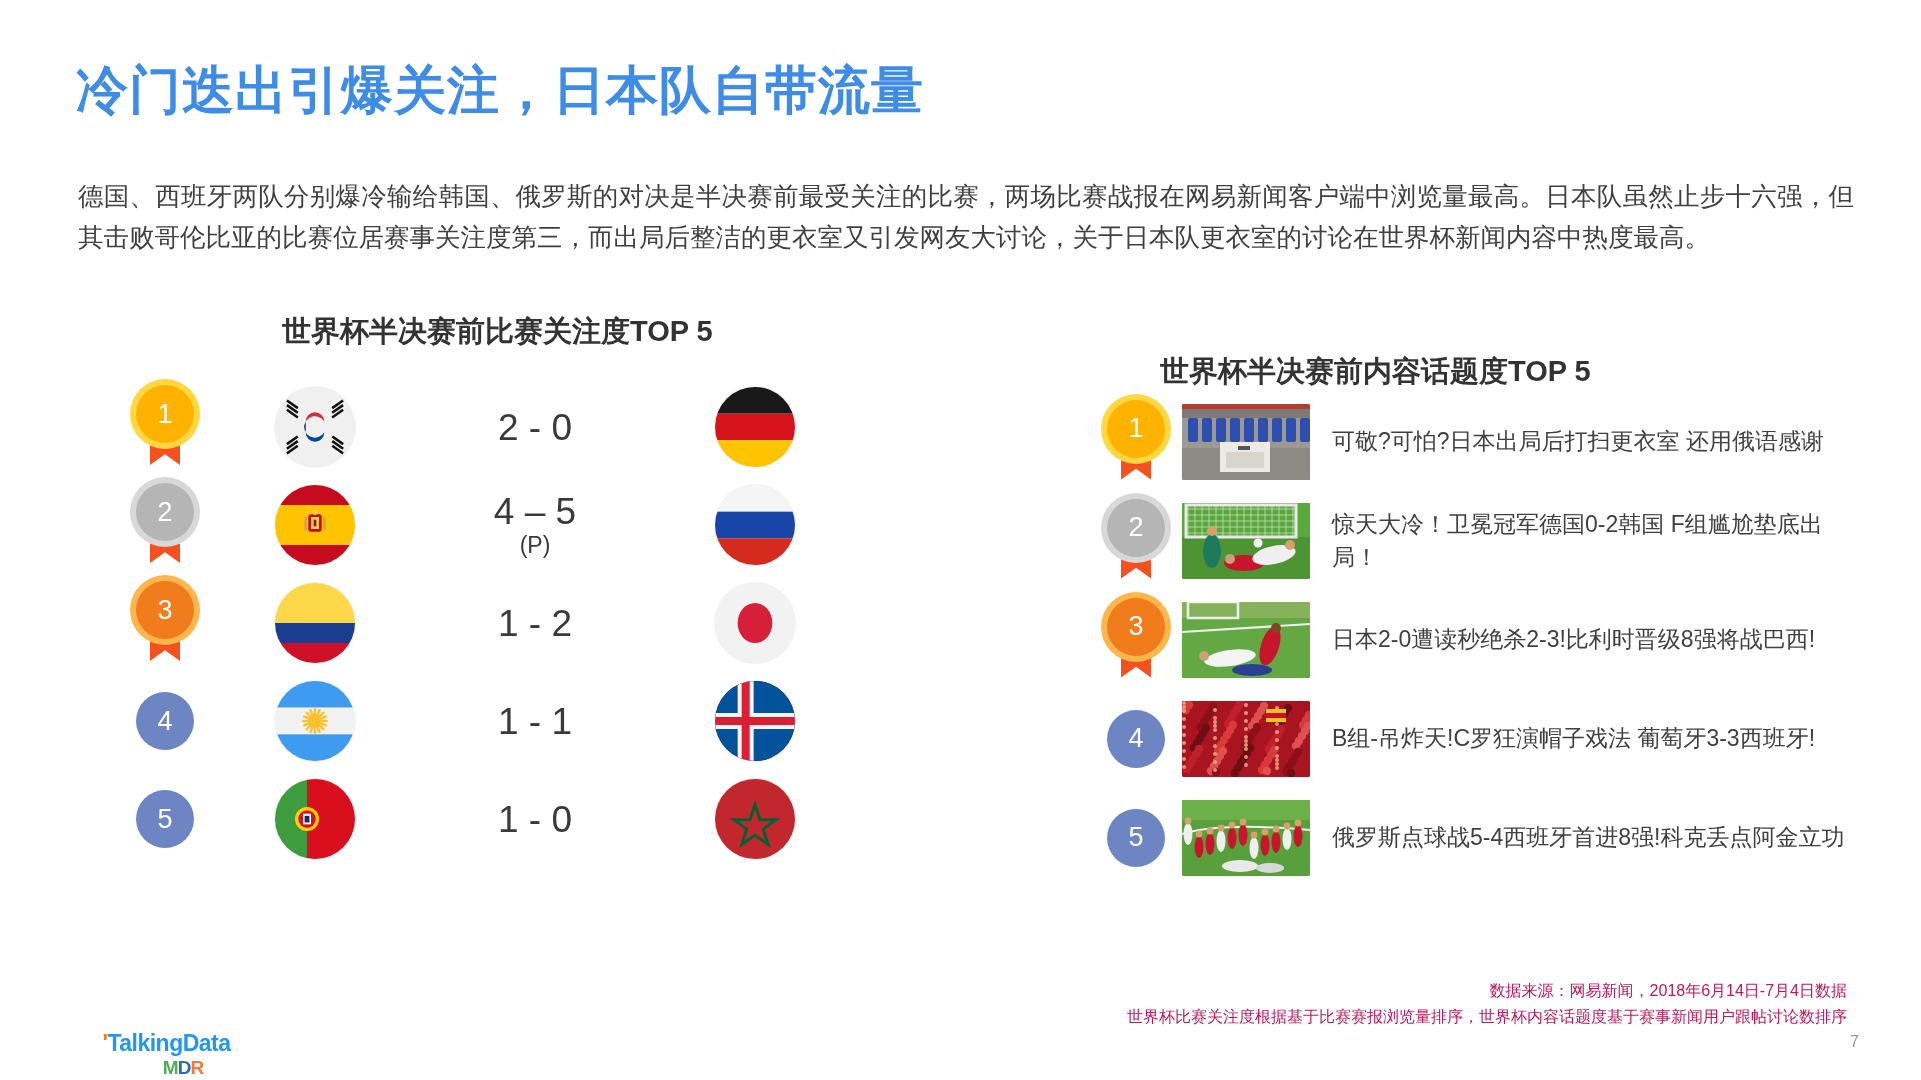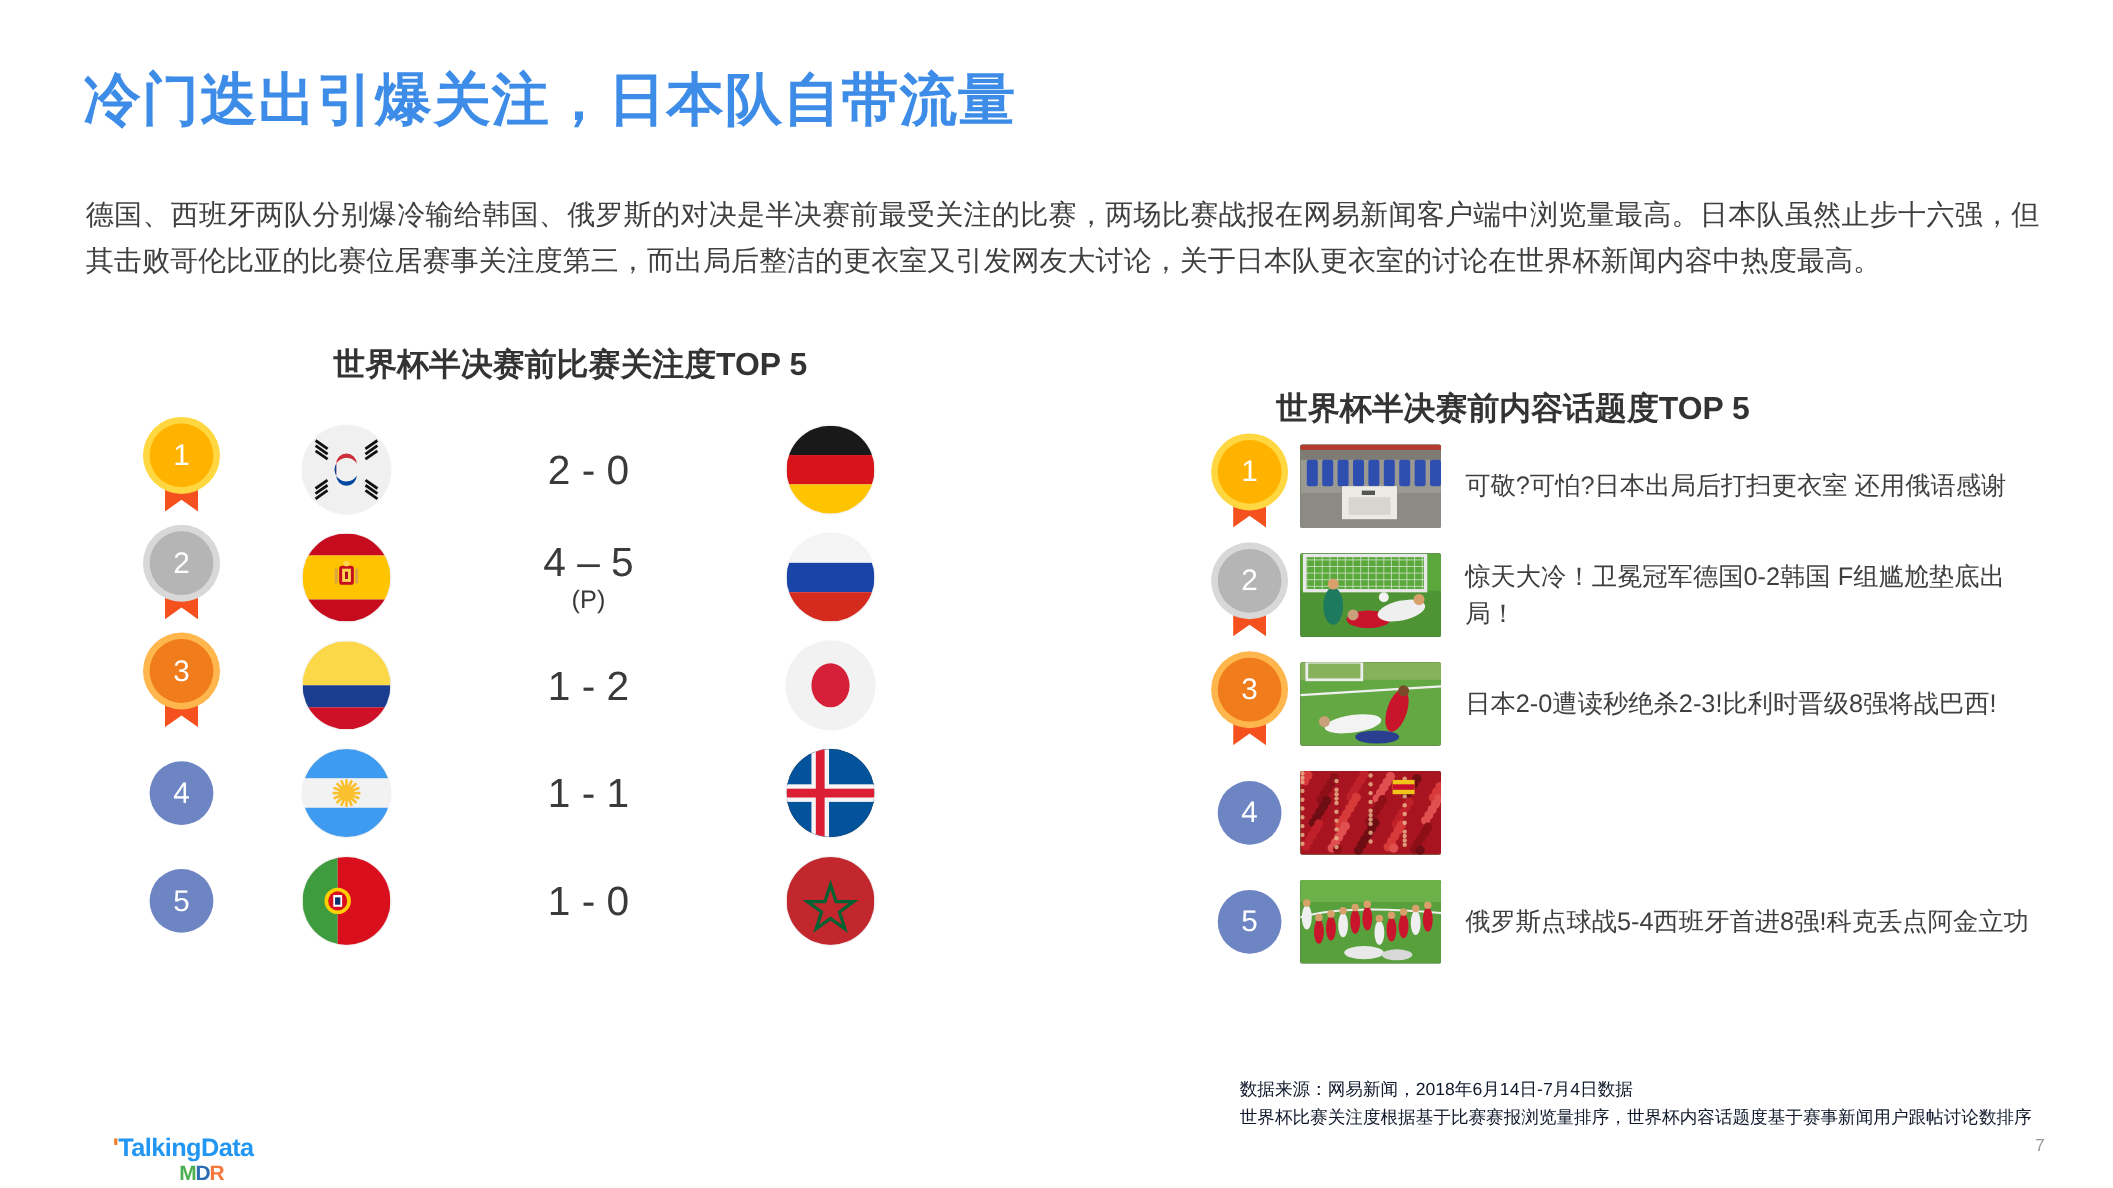--- a/index.html
+++ b/index.html
@@ -37,21 +37,21 @@
   }
 
   
   .col-heading {
     position: absolute;
     font-size: 29px;
     font-weight: bold;
     color: #333333;
     white-space: nowrap;
   }
-  #heading-left  { left: 303px; top: 312px; }
+  #heading-left  { left: 282px; top: 312px; }
   #heading-right { left: 1160px; top: 312px; margin-top: 40px; }
 
   
   #matches {
     position: absolute;
     left: 110px; top: 378px;
     width: 800px;
   }
   .match-row {
     position: relative;
@@ -133,23 +133,24 @@
     font-size: 23px;
     line-height: 33px;
     color: #3f3f3f;
     max-width: 520px;
   }
 
   
   #source {
     position: absolute;
     right: 74px; top: 978px;
+    text-align: right;
     font-size: 16px;
     line-height: 26px;
-    color: #0f172a;
+    color: #be185d;
   }
   #pagenum {
     position: absolute;
     right: 62px; top: 1033px;
     font-size: 16px;
     color: #9a9a9a;
   }
   #logobar {
     position: absolute;
     left: 86px; top: 1030px;
@@ -624,20 +625,21 @@
               <circle cx="95" cy="55" r="2" fill="#e8b98f" opacity="0.8"></circle>
               <circle cx="2" cy="6" r="2" fill="#e8b98f" opacity="0.8"></circle>
               <circle cx="33" cy="25" r="2" fill="#e8b98f" opacity="0.8"></circle>
               <circle cx="64" cy="44" r="2" fill="#e8b98f" opacity="0.8"></circle>
               <circle cx="95" cy="63" r="2" fill="#e8b98f" opacity="0.8"></circle>
             </g>
     <rect x="84" y="8" width="20" height="13" fill="#f0c419"></rect>
             <rect x="84" y="12" width="20" height="5" fill="#c8102e"></rect>
           </svg>
         </div>
+    <div class="news-title">B组-吊炸天!C罗狂演帽子戏法 葡萄牙3-3西班牙!</div>
       </div>
       <div class="news-row">
     <div class="news-rank">
           <div class="plain-rank">
             <span>5</span>
           </div>
         </div>
     <div class="news-thumb">
           <svg viewBox="0 0 128 76" preserveAspectRatio="none">
             <rect width="128" height="76" fill="#57a03b"></rect>

